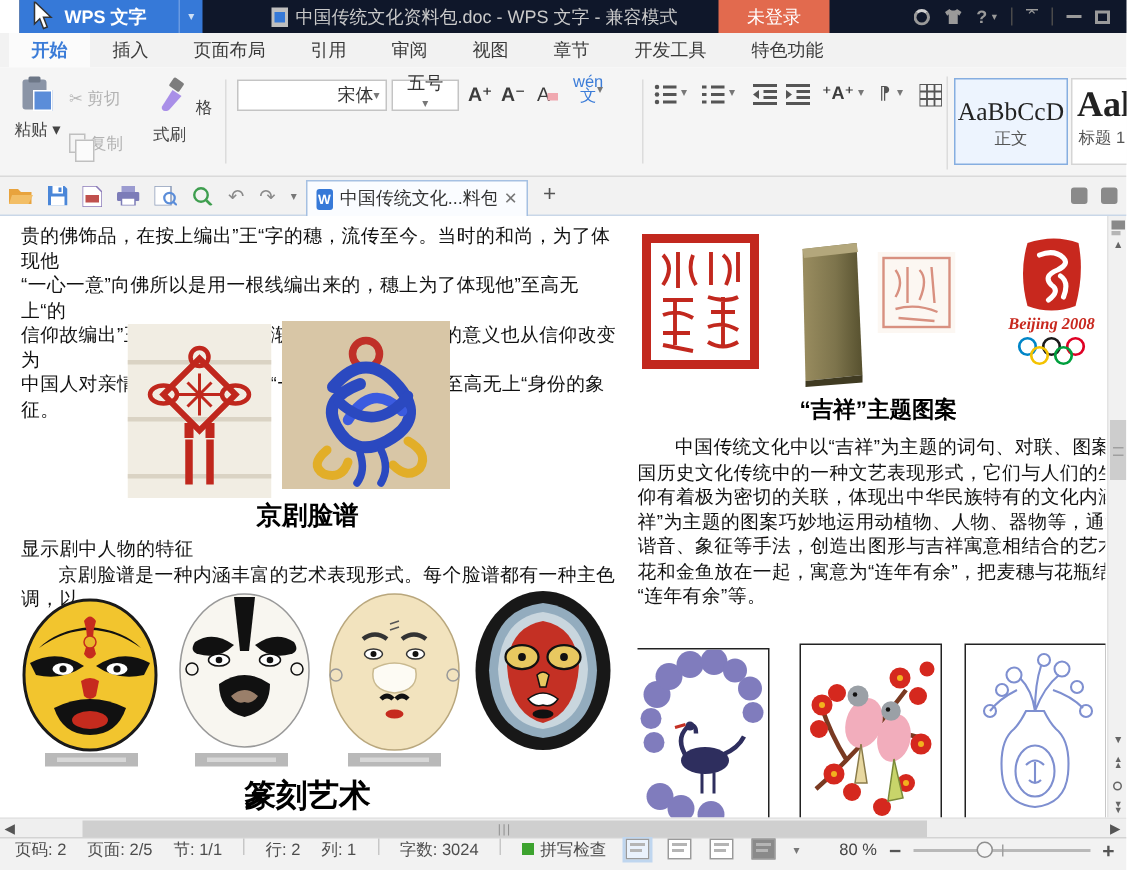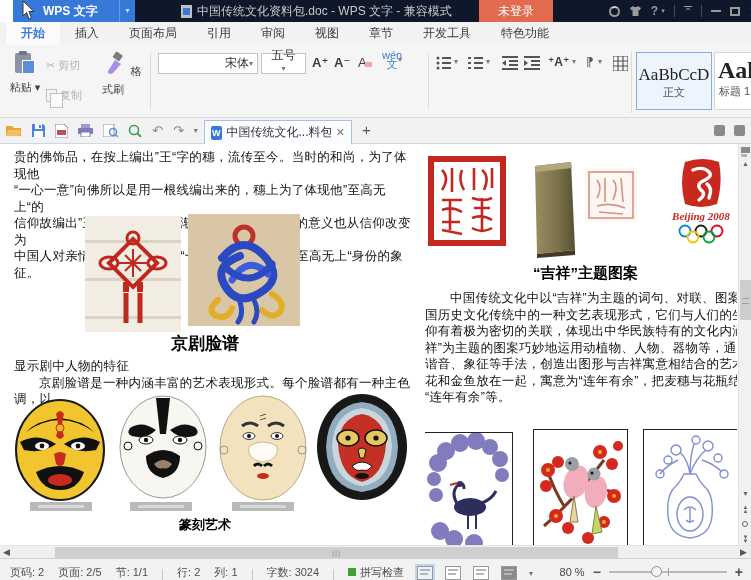--- a/index.html
+++ b/index.html
@@ -94,21 +94,21 @@
   .sarrow { position:absolute; left:0; width:13px; text-align:center; font-size:7px; color:#666; }
   .dblarrow { position:absolute; left:0; width:13px; text-align:center; font-size:6px; color:#666; line-height:4px; }
   .selobj { position:absolute; left:3px; width:6px; height:6px; border:1px solid #666; border-radius:50%; }
   .hscroll { position:absolute; left:0; bottom:0; width:751px; height:13px; background:#EFEFEF; border-top:1px solid #E3E3E3; z-index:21; }
   .hthumb { position:absolute; left:55px; top:1px; width:563px; height:11px; background:#CFCFCF; }
   .hthumb:before { content:"|||"; display:block; text-align:center; color:#8f8f8f; font-size:8px; line-height:11px; letter-spacing:1px; }
   .harrow { position:absolute; top:0; font-size:9px; color:#555; line-height:13px; }
 
   
   .statusbar { position:absolute; bottom:0; left:0; width:751px; height:22px; background:#F2F2F2; border-top:1px solid #D3D3D3;
-               display:flex; align-items:flex-end; font-size:11px; color:#4d4d4d; padding-left:10px; }
+               display:flex; align-items:flex-start; font-size:11px; color:#4d4d4d; padding-left:10px; }
   .statusbar .gap { margin-right:14px; }
   .statusbar .bar { width:1px; height:11px; background:#c7c7c7; margin-right:14px; }
   .spell-sq { display:inline-block; width:8px; height:8px; background:#3DA32F; margin-right:4px; }
   .view-ics { position:absolute; right:218px; display:flex; gap:12px; align-items:center; }
   .vic { width:16px; height:14px; border:1px solid #9a9a9a; background:#fff; position:relative; }
   .vic:before { content:""; position:absolute; left:2px; top:2px; right:2px; height:2px; background:#b5b5b5; }
   .vic:after { content:""; position:absolute; left:2px; top:6px; right:4px; height:2px; background:#b5b5b5; }
   .vic.active { outline:2px solid #BFD6EF; background:#EAF2FC; }
   .zoomctl { position:absolute; right:8px; display:flex; align-items:center; gap:8px; color:#444; }
   .ztrack { position:relative; width:118px; height:2px; background:#b9b9b9; }
@@ -500,21 +500,21 @@
     <circle cx="34" cy="46" r="2.6" fill="#111"></circle>
       <circle cx="62" cy="46" r="2.6" fill="#111"></circle>
     <path d="M44 58 Q48 54 52 58 L50 66 L46 66 Z" fill="#E8C860" stroke="#111"></path>
     <path d="M38 74 Q48 66 58 74 Q54 80 48 78 Q42 80 38 74 Z" fill="#fff" stroke="#111"></path>
     <ellipse cx="48" cy="84" rx="7" ry="3" fill="#111"></ellipse>
   </svg>
   <div class="caption-bar" style="left:30px; top:358px;"></div>
   <div class="caption-bar" style="left:130px; top:358px;"></div>
   <div class="caption-bar" style="left:232px; top:358px;"></div>
 
-  <div class="h-doc" style="position:absolute; left:0; top:372px; width:410px; font-size:13px;">篆刻艺术</div>
+  <div class="h-doc" style="position:absolute; left:0; top:372px; width:410px; font-size:21px;">篆刻艺术</div>
 
   <div class="rightcol">
     <svg style="position:absolute; left:3px; top:12px;" width="78" height="90">
       <rect x="3" y="3" width="72" height="84" fill="none" stroke="#C2281E" stroke-width="6"></rect>
       <g stroke="#C2281E" stroke-width="2.6" fill="none">
         <path d="M14 14 Q22 22 14 34 M24 12 L24 36 M34 14 Q30 24 36 34"></path>
         <path d="M46 12 L46 34 M54 14 Q62 20 56 34 M64 12 L64 32"></path>
         <path d="M14 44 L34 44 M14 54 Q24 50 34 56 M14 66 L32 66 M22 44 L22 74"></path>
         <path d="M44 42 Q56 46 64 42 M46 52 L62 52 M44 62 Q54 58 64 64 M54 42 L54 74"></path>
         <path d="M14 74 L34 78 M44 72 Q54 78 64 72"></path>

